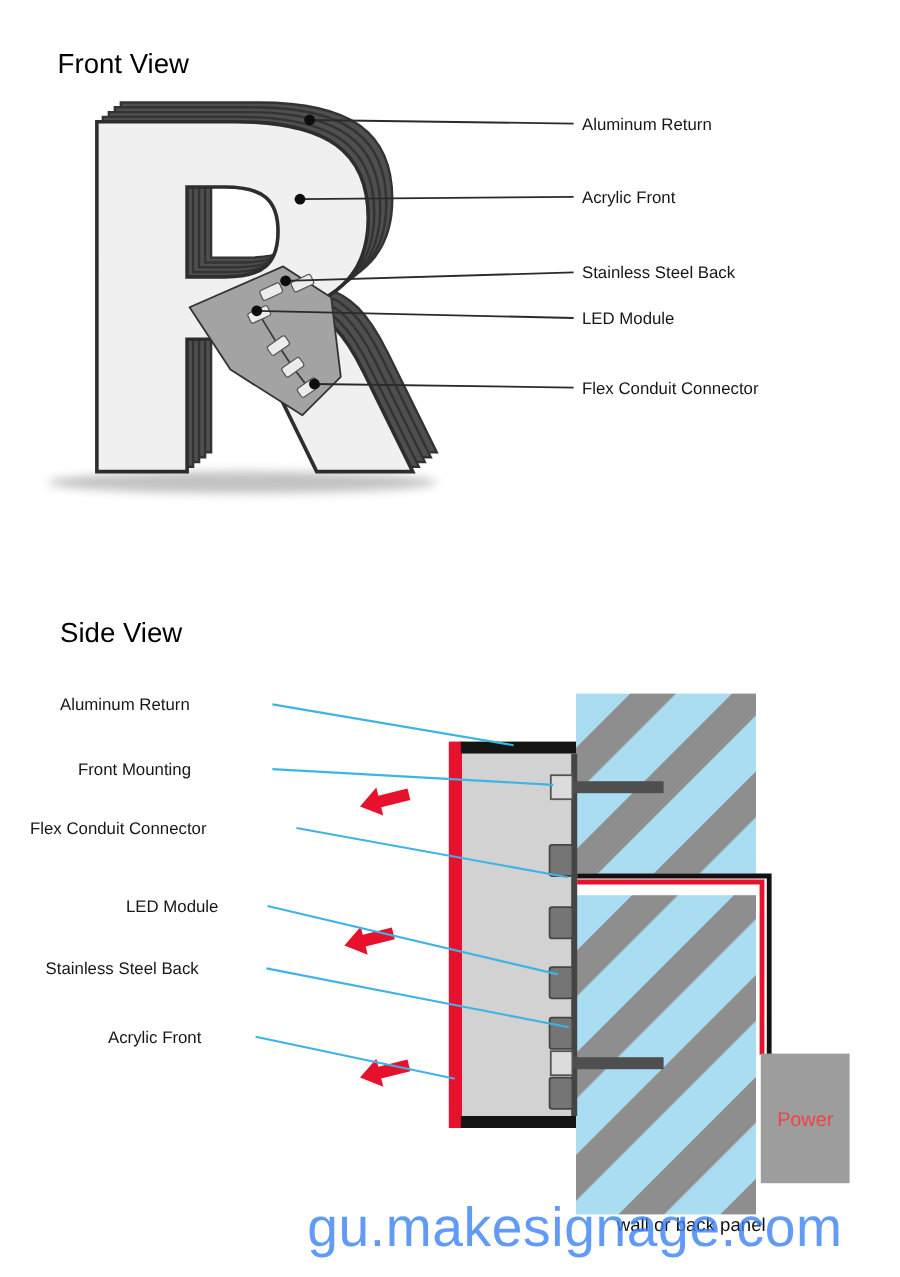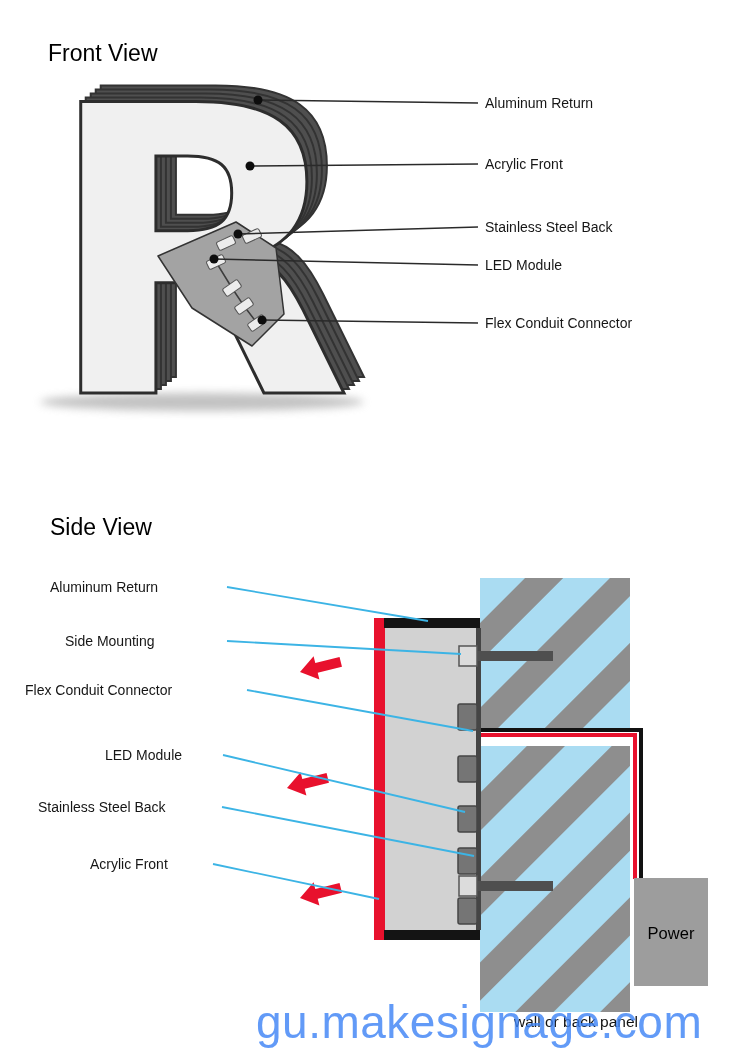--- a/index.html
+++ b/index.html
@@ -20,21 +20,21 @@
   .fv5 { left:485px; top:312px; }
   
   .sv1 { left:50px;  top:576px; }
   .sv2 { left:65px;  top:630px; }
   .sv3 { left:25px;  top:679px; }
   .sv4 { left:105px; top:744px; }
   .sv5 { left:38px;  top:796px; }
   .sv6 { left:90px;  top:853px; }
   .power-label {
     position:absolute; left:634px; top:924px; width:74px; text-align:center;
-    font-size:16.5px; color:#000000; z-index:2;
+    font-size:16.5px; color:#ef4444; z-index:2;
   }
   .wall-label {
     position:absolute; left:468px; top:1013px; width:174px; text-align:center;
     font-size:15.5px; color:#111; z-index:2; white-space:nowrap;padding-left:21px;
   }
   .watermark {
     position:absolute; left:256px; top:995px; z-index:3;
     font-size:46px; color:#3b82f6; opacity:0.8; white-space:nowrap;
     letter-spacing:0.5px;
   }
@@ -162,21 +162,21 @@
   <div class="title title-front">Front View</div>
   <div class="title title-side">Side View</div>
 
   <div class="lbl fv1">Aluminum Return</div>
   <div class="lbl fv2">Acrylic Front</div>
   <div class="lbl fv3">Stainless Steel Back</div>
   <div class="lbl fv4">LED Module</div>
   <div class="lbl fv5">Flex Conduit Connector</div>
 
   <div class="lbl sv1">Aluminum Return</div>
-  <div class="lbl sv2">Side Mounting</div>
+  <div class="lbl sv2">Front Mounting</div>
   <div class="lbl sv3">Flex Conduit Connector</div>
   <div class="lbl sv4">LED Module</div>
   <div class="lbl sv5">Stainless Steel Back</div>
   <div class="lbl sv6">Acrylic Front</div>
 
   <div class="power-label">Power</div>
   <div class="wall-label">wall or back panel</div>
 
   <div class="watermark">gu.makesignage.com</div>
 

